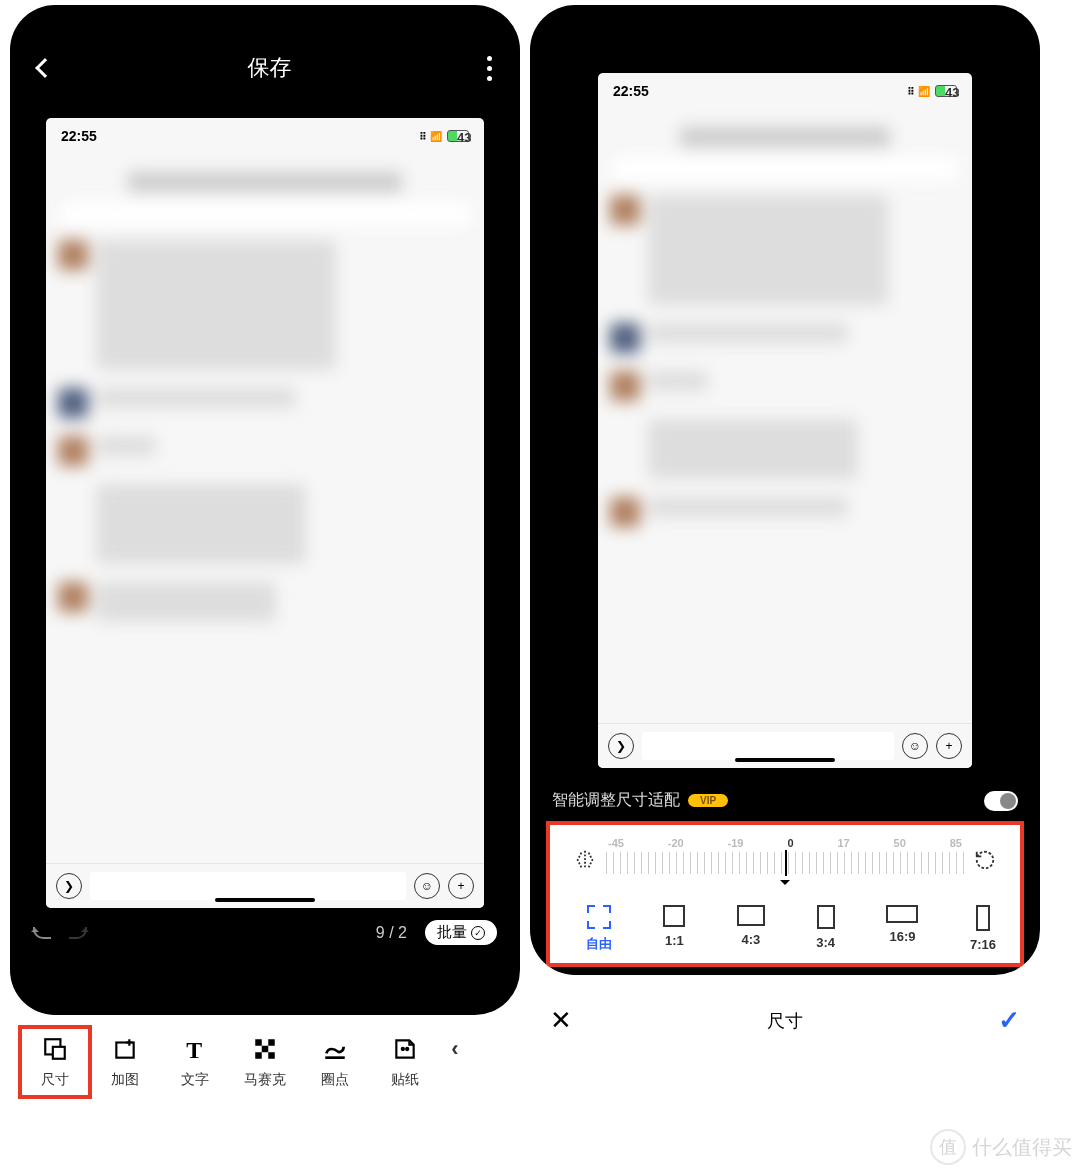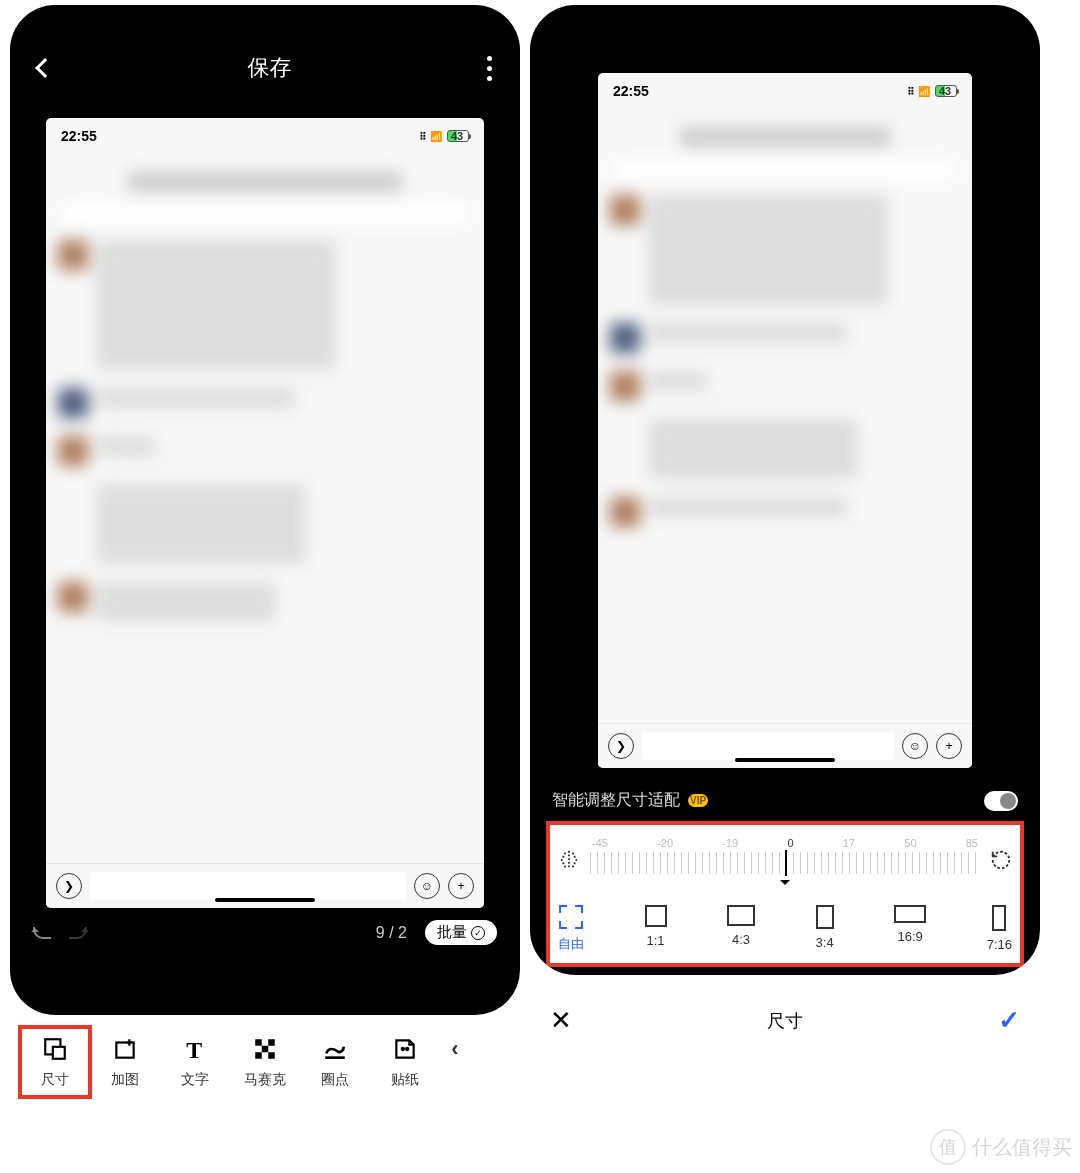--- a/index.html
+++ b/index.html
@@ -16,21 +16,21 @@
   .dots { display: flex; flex-direction: column; gap: 5px; }
   .dots span { width: 5px; height: 5px; border-radius: 50%; background: #fff; }
   
   
   .chat { background: #f7f7f7; margin: 25px 28px 0; border-radius: 5px; height: 790px; position: relative; overflow: hidden; }
   .chat2 { margin: 0 60px; height: 695px; }
   .sbar { display: flex; justify-content: space-between; padding: 10px 15px; font-size: 14px; font-weight: 600; }
   .sig { display: flex; gap: 4px; align-items: center; font-size: 10px; }
   .bat { width: 22px; height: 12px; border: 1px solid #555; border-radius: 3px; position: relative; background: linear-gradient(90deg, #4cd964 43%, transparent 43%); }
   .bat::after { content: ''; position: absolute; right: -3px; top: 3px; width: 2px; height: 5px; background: #555; border-radius: 0 2px 2px 0; }
-  .bat-txt { position: absolute; font-size: 11px; left: 3px; top: -1px; color: #333; }
+  .bat-txt { position: absolute; font-size: 13px; left: 9px; top: -1px; color: #333; }
   .blur { filter: blur(8px); padding: 10px 12px; }
   .title-blur { height: 20px; background: #ccc; margin: 8px 70px; border-radius: 4px; }
   .banner-blur { height: 28px; background: #fff; margin: 4px 0 12px; border-radius: 4px; border: 1px solid #eee; }
   .msg { display: flex; gap: 8px; margin-bottom: 18px; }
   .av { width: 30px; height: 30px; background: #b08060; border-radius: 4px; flex-shrink: 0; }
   .av.b { background: #506080; }
   .bub { background: #ddd; border-radius: 6px; }
   .b1 { width: 240px; height: 130px; }
   .b2 { width: 200px; height: 20px; }
   .b3 { width: 60px; height: 20px; }
@@ -50,37 +50,37 @@
   .chk { width: 14px; height: 14px; border: 1.5px solid #000; border-radius: 50%; display: inline-flex; align-items: center; justify-content: center; font-size: 9px; }
   
   
   .toolbar { display: flex; gap: 0; padding: 20px 10px 0; background: #fff; }
   .tool { display: flex; flex-direction: column; align-items: center; gap: 8px; width: 70px; font-size: 14px; color: #333; }
   .tool.sel { outline: 4px solid #e83828; outline-offset: -2px; padding: 8px 0; margin: -8px 0; }
   .tic { width: 28px; height: 28px; display: flex; align-items: center; justify-content: center; }
   
   
   .smart { color: #ddd; padding: 10px 14px; font-size: 16px; display: flex; align-items: center; gap: 8px; margin-top: 12px; }
-  .vip { background: #ffc107; color: #7a5000; font-size: 10px; font-weight: 700; padding: 1px 2px; border-radius: 8px; }
+  .vip { background: #ffc107; color: #7a5000; font-size: 10px; font-weight: 700; padding: 1px 12px; border-radius: 8px; }
   .sw { position: absolute; right: 14px; width: 34px; height: 20px; background: #fff; border-radius: 10px; }
   .sw::after { content: ''; position: absolute; right: 2px; top: 2px; width: 16px; height: 16px; background: #888; border-radius: 50%; }
   
-  .crop-panel { background: #fff; margin: 0 8px; border: 4px solid #e83828; padding: 12px 8px 10px; }
+  .crop-panel { background: #fff; margin: 0 8px; border: 4px solid #e83828; padding: 12px 24px 10px; font-weight: bold; }
   .ruler-row { display: flex; align-items: center; gap: 10px; }
   .flip-ic svg, .reset-ic svg { width: 22px; height: 22px; }
   .ruler { flex: 1; position: relative; height: 50px; }
   .rlabels { display: flex; justify-content: space-between; font-size: 11px; color: #bbb; padding: 0 2px; }
   .rlabels .z { color: #333; }
   .ticks { height: 22px; background: repeating-linear-gradient(90deg, #ccc 0 1px, transparent 1px 7px); margin-top: 3px; position: relative; }
   .ticks::after { content: ''; position: absolute; left: 50%; top: -2px; width: 2px; height: 26px; background: #000; }
   .tri { position: absolute; left: 50%; transform: translateX(-50%); top: 28px; border: 5px solid transparent; border-top-color: #000; }
   
   .ratios { display: flex; justify-content: space-between; margin-top: 18px; }
   .ratio { display: flex; flex-direction: column; align-items: center; gap: 6px; font-size: 13px; color: #333; }
-  .ratio.sel { color: #2962ff; }
+  .ratio.sel { color: #2962ff; margin-left: 12px; }
   .rbox { border: 2.5px solid #333; }
   .ratio.sel .rbox { border-color: #2962ff; }
   .free-ic { width: 24px; height: 24px; border: none; position: relative; }
   .free-ic span { position: absolute; width: 8px; height: 8px; border: 2.5px solid #2962ff; }
   .free-ic .tl { top: 0; left: 0; border-right: none; border-bottom: none; }
   .free-ic .tr { top: 0; right: 0; border-left: none; border-bottom: none; }
   .free-ic .bl { bottom: 0; left: 0; border-right: none; border-top: none; }
   .free-ic .br { bottom: 0; right: 0; border-left: none; border-top: none; }
   
   .confirm { display: flex; justify-content: space-between; align-items: center; padding: 30px 20px 0; font-size: 18px; }

